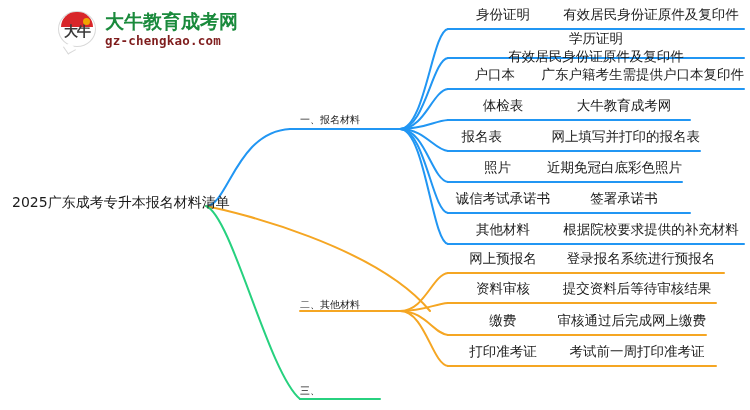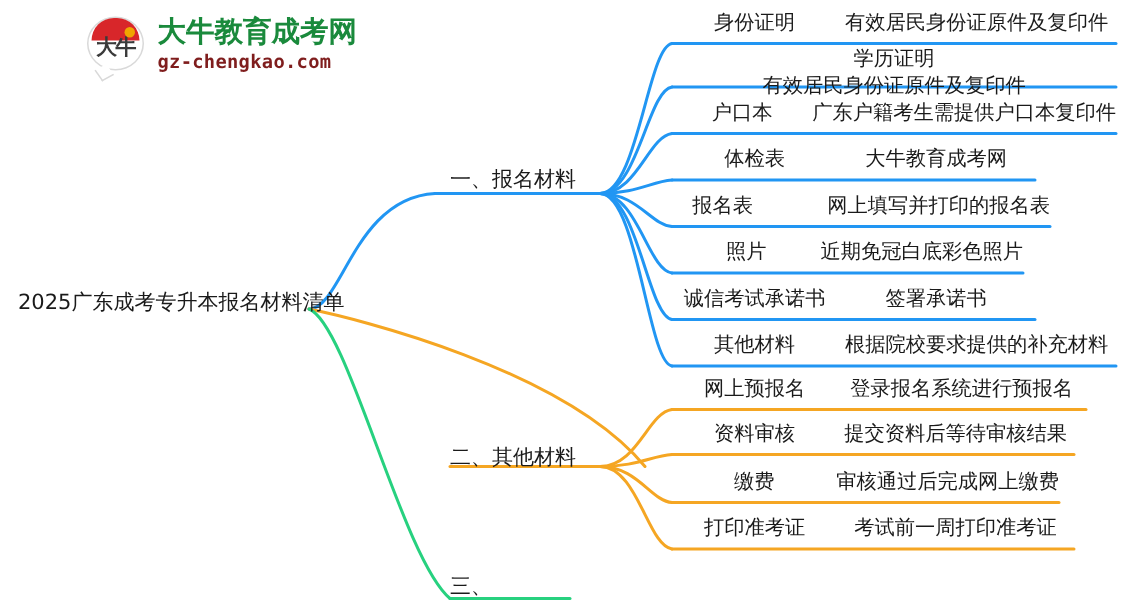--- a/index.html
+++ b/index.html
@@ -138,21 +138,21 @@
     line-height: 18px;
     color: #1a1a1a;
     font-family: "DejaVu Sans", "Liberation Sans", sans-serif;
   }
   #root-node {
     left: 12px;
     top: 193px;
     font-size: 14px;
   }
   .topic {
-    font-size: 14px;
+    font-size: 10px;
   }
   #topic-1 { left: 300px; top: 111px; }
   #topic-2 { left: 300px; top: 296px; }
   #topic-3 { left: 300px; top: 382px; }
 
   .leaf {
     position: absolute;
     height: 28px;
     display: flex;
     align-items: center;

